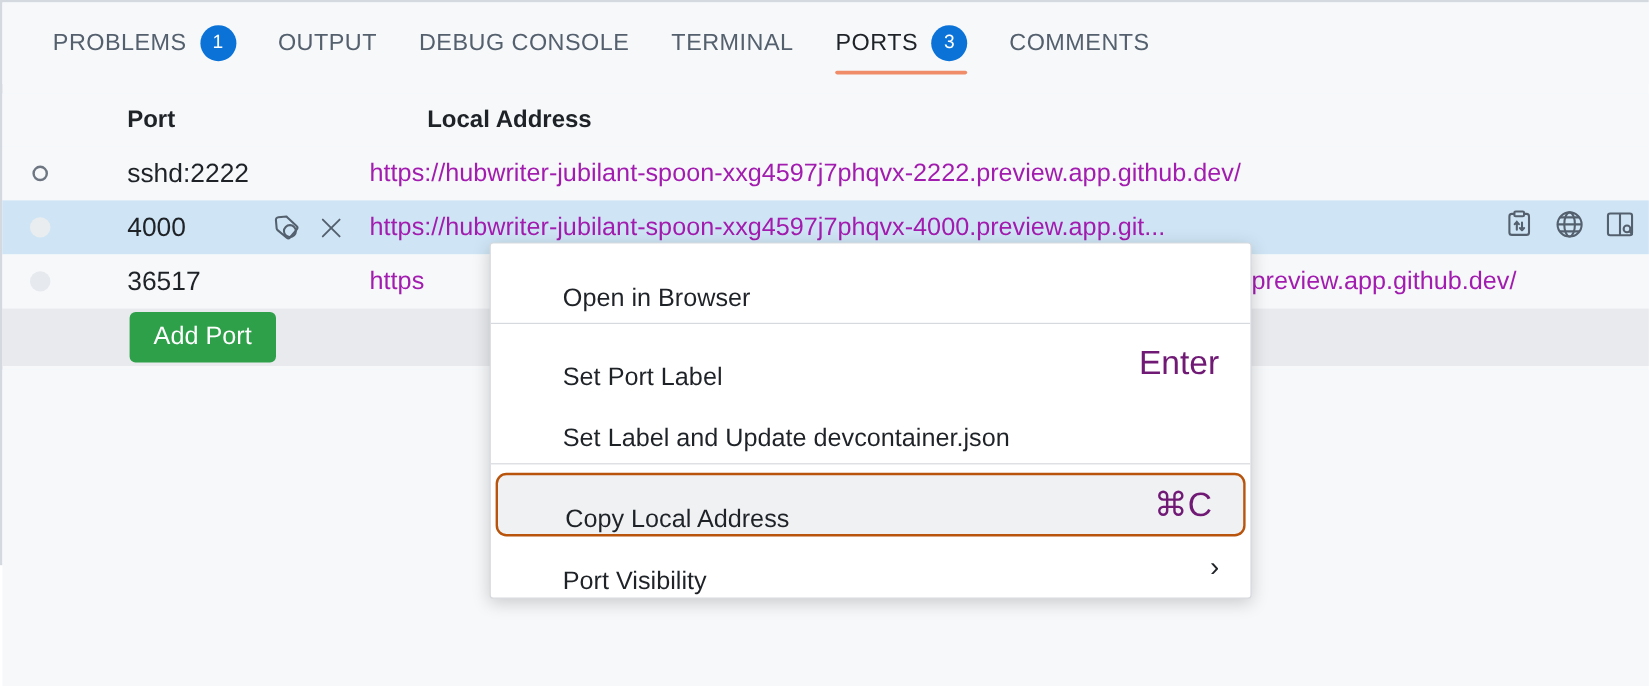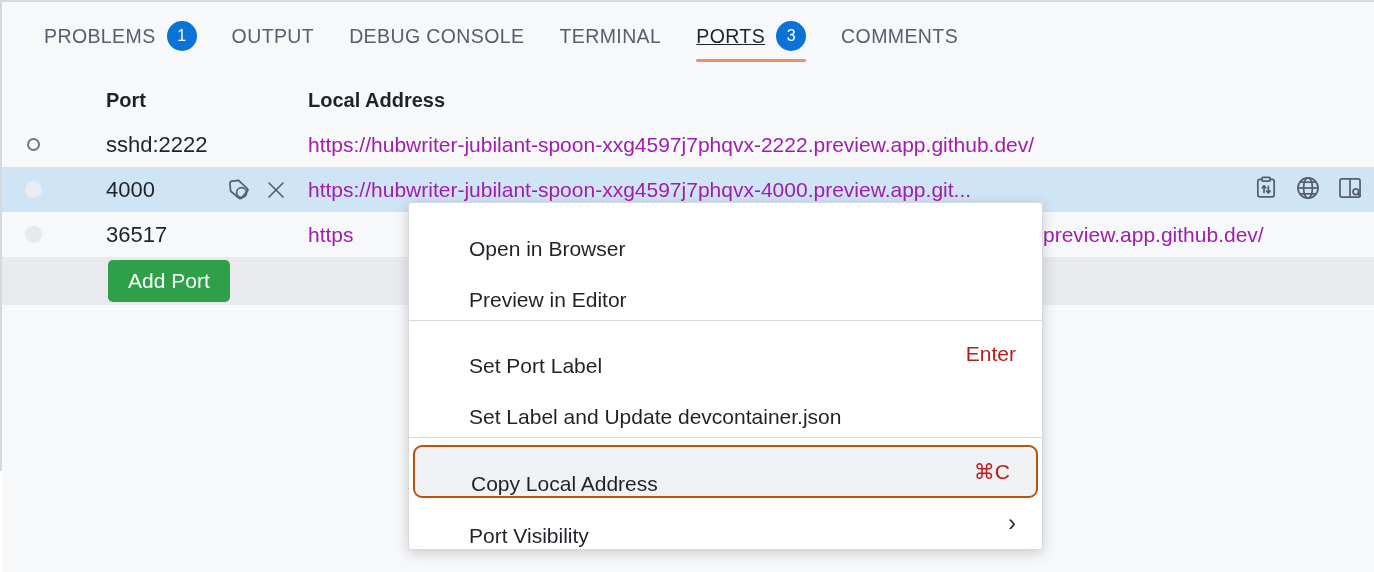--- a/index.html
+++ b/index.html
@@ -31,21 +31,21 @@
     height: 68px;
     margin-right: 35px;
     cursor: pointer;
     white-space: nowrap;
   }
   .tab-label {
     font-size: 19.5px;
     letter-spacing: 0.4px;
     color: #55606e;
   }
-  .tab.active .tab-label { color: #1f2328; text-decoration: underline; }
+  .tab.active .tab-label { color: #1f2328; }
   .tab .underline {
     position: absolute; left: 0; right: 0; bottom: 8px;
     height: 3px; background: transparent; border-radius: 2px;
   }
   .tab.active .underline { background: #f08d68; }
   .badge {
     min-width: 30px; height: 30px;
     border-radius: 15px;
     background: #0b72d8;
     color: #ffffff;
@@ -62,21 +62,21 @@
 
   .thead {
     display: flex; align-items: center;
     height: 44px;
     background: #f6f8fa;
   }
   .th {
     font-size: 20px; font-weight: bold; color: #1f2328;
   }
   .th-port { padding-left: 42px; }
-  .th-addr { padding-left: 4px; }
+  .th-addr { padding-left: 4px; margin-left: 48px; }
 
   .row {
     display: flex; align-items: center;
     height: 45px;
     background: #f6f8fa;
     position: relative;
   }
   .row.selected { background: #cfe5f5; }
 
   .dot-hollow {
@@ -147,21 +147,21 @@
   .mi {
     display: flex; align-items: center;
     height: 51px;
     padding: 0 26px 0 60px;
     font-size: 21px;
     color: #1f2328;
     cursor: pointer;
     position: relative;
   }
   .mi .mi-label { flex: 1 1 auto; white-space: nowrap; margin-top: 24px; }
-  .mi .mi-accel { color: #b91c1c; font-size: 21px; }
+  .mi .mi-accel { color: #701a75; font-size: 28px; }
   .mi .mi-arrow { color: #1f2328; font-size: 23px; line-height: 1; }
   .mi.highlighted {
     background: #f0f1f3;
     border: 2px solid #b8540c;
     border-radius: 9px;
     margin: 0 4px;
     padding-left: 56px;
     height: 53px;
   }
   .sep {
@@ -305,23 +305,20 @@
 
   </div>
 
   <div class="body-fill"></div>
 
   <div class="ctxmenu">
 
     <div class="mi">
       <span class="mi-label">Open in Browser</span>
     </div>
-    <div class="mi">
-      <span class="mi-label">Preview in Editor</span>
-    </div>
 
     <div class="sep"></div>
 
     <div class="mi">
       <span class="mi-label">Set Port Label</span>
       <span class="mi-accel">Enter</span>
     </div>
     <div class="mi">
       <span class="mi-label">Set Label and Update devcontainer.json</span>
     </div>

